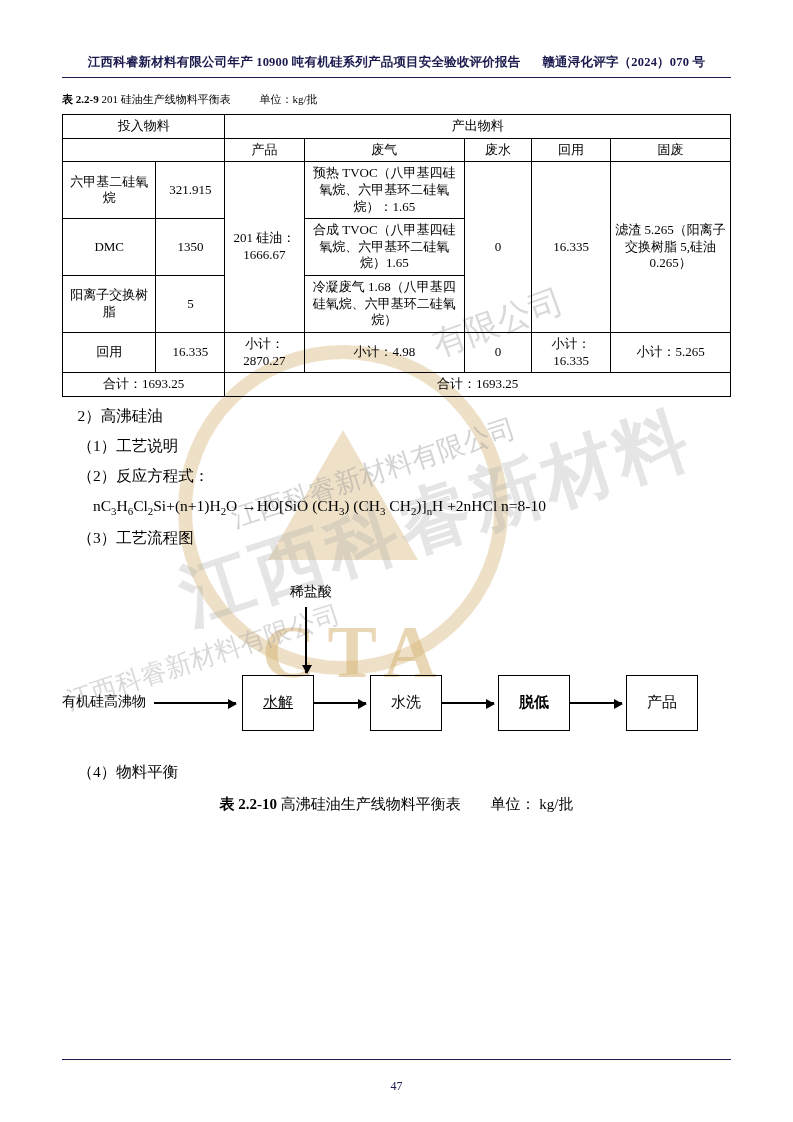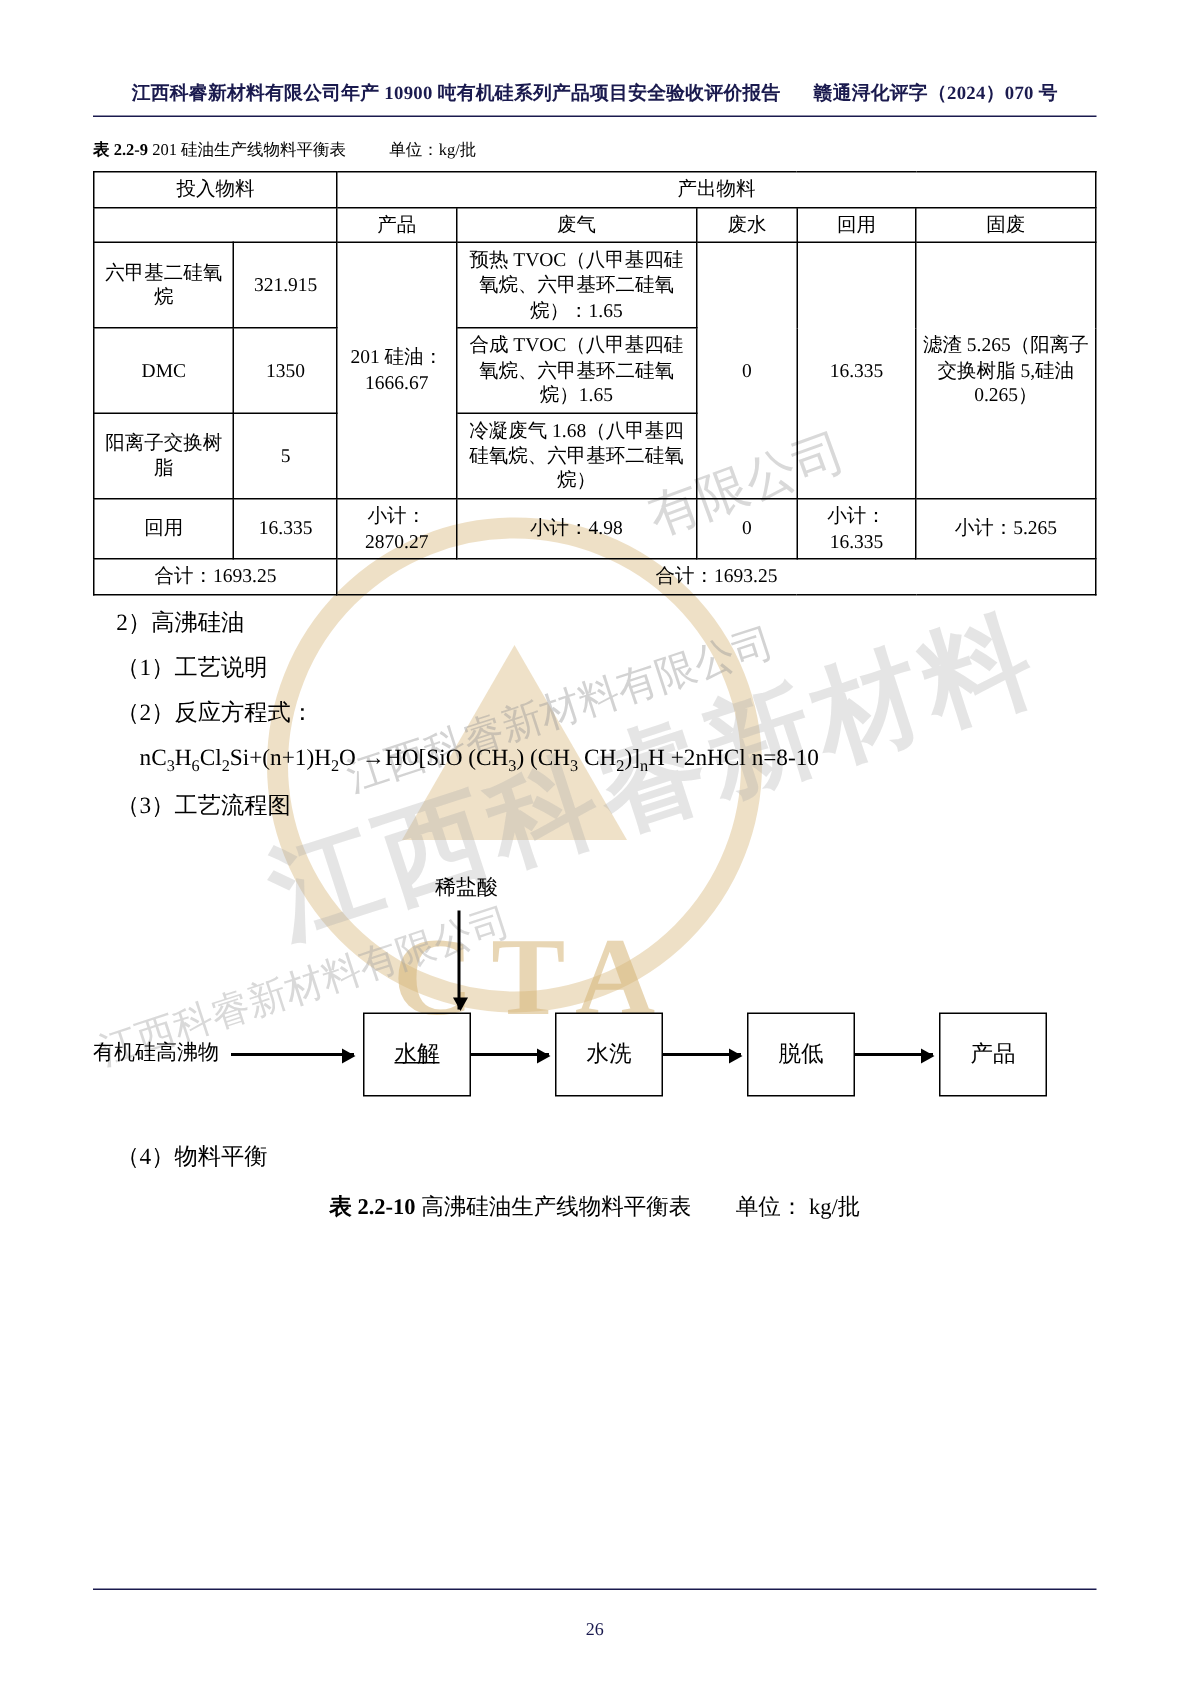--- a/index.html
+++ b/index.html
@@ -349,31 +349,31 @@
 
       <div class="flow-label" style="left:0px; top:130px;text-align:center;">有机硅高沸物</div>
       <div class="arrow-h" style="left:92px; top:139px; width:82px;"></div>
 
       <div class="flow-box" style="left:180px; top:112px; width:72px; height:56px;text-decoration:underline;">水解</div>
       <div class="arrow-h" style="left:252px; top:139px; width:52px;"></div>
 
       <div class="flow-box" style="left:308px; top:112px; width:72px; height:56px;">水洗</div>
       <div class="arrow-h" style="left:380px; top:139px; width:52px;"></div>
 
-      <div class="flow-box" style="left:436px; top:112px; width:72px; height:56px;">脱低</div>
+      <div class="flow-box" style="left:436px; top:112px; width:72px; height:56px;font-weight:bold;">脱低</div>
       <div class="arrow-h" style="left:508px; top:139px; width:52px;"></div>
 
       <div class="flow-box" style="left:564px; top:112px; width:72px; height:56px;">产品</div>
     </div>
 
     <p class="sec-line">（4）物料平衡</p>
 
     <div class="tbl-caption2">
       <span class="cap-no">表 2.2-10</span>
       <span>高沸硅油生产线物料平衡表</span>
       <span class="cap-unit">单位： kg/批</span>
     </div>
 
   </div>
 
   <hr class="hr-bottom">
-  <div class="page-number">26</div>
+  <div class="page-number">47</div>
 </div>
 
 </body></html>

